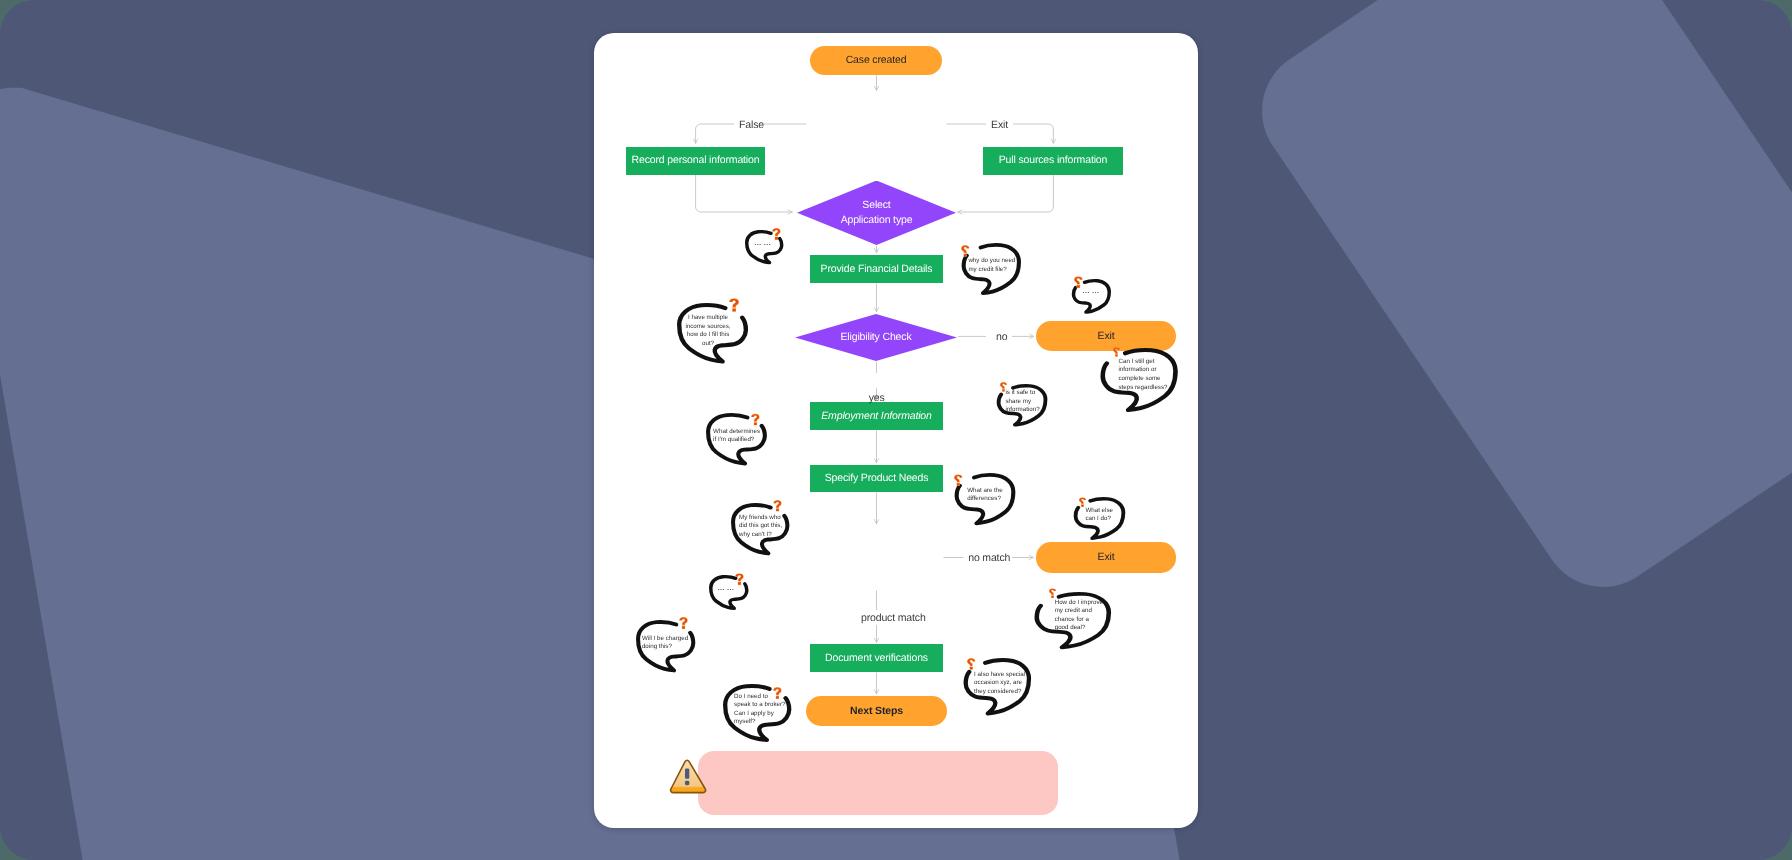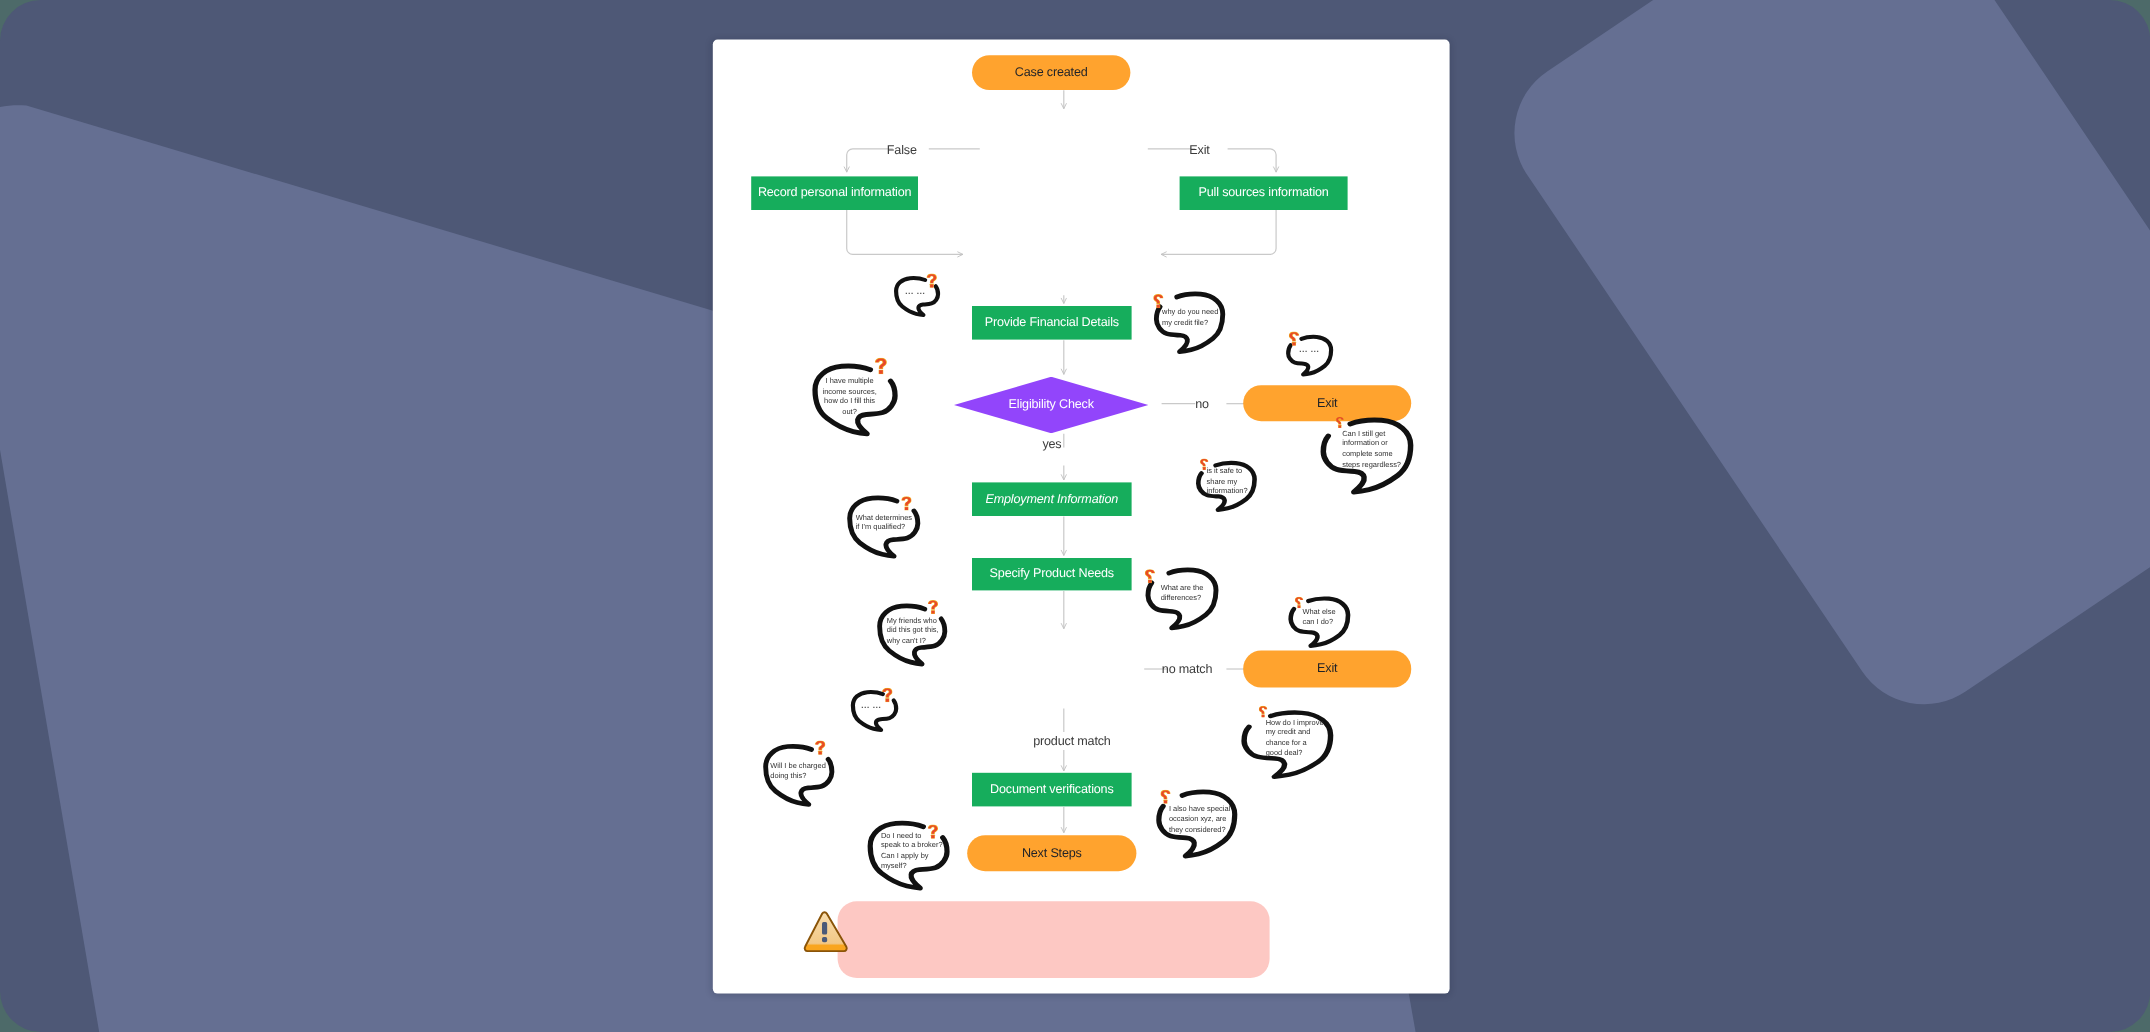--- a/index.html
+++ b/index.html
@@ -5,22 +5,22 @@
   html,body{margin:0;padding:0;}
   body{width:1792px;height:860px;overflow:hidden;background:#4d6a69;
        font-family:"Liberation Sans",sans-serif;
        -webkit-font-smoothing:antialiased;text-rendering:geometricPrecision;}
   *{-webkit-font-smoothing:antialiased;}
   #slide{position:absolute;left:0;top:0;width:1792px;height:860px;overflow:hidden;}
   #bgsvg{position:absolute;left:0;top:0;}
 
   
   #card{position:absolute;left:594px;top:33px;width:604px;height:795px;
-        background:#fff;border-radius:4px;overflow:hidden;
-        box-shadow:0 1px 6px rgba(20,24,40,0.22);padding-left:10px;}
+        background:#fff;border-radius:20px;overflow:hidden;
+        box-shadow:0 1px 6px rgba(20,24,40,0.22);}
 
   
   .node{position:absolute;display:flex;align-items:center;justify-content:center;
         text-align:center;line-height:14.8px;box-sizing:border-box;
         font-size:10.5px;letter-spacing:-0.15px;white-space:nowrap;}
   .n-start{background:#ffa32e;color:#1f2228;border-radius:15px;}
   .n-proc{background:#16ad5c;color:#fff;}
   .n-dec{color:#fff;}
   .n-dec .dlabel{position:relative;z-index:2;}
   .dshape{position:absolute;left:0;top:0;width:100%;height:100%;
@@ -111,20 +111,24 @@
 
 
     <div class="node n-proc" style="left:32px;top:113.5px;width:139px;height:28px;">
       <span>Record personal information</span>
       </div>
 
     <div class="node n-proc" style="left:389px;top:113.5px;width:140px;height:28px;">
       <span>Pull sources information</span>
       </div>
 
+    <div class="node n-dec" style="left:203px;top:147.5px;width:159px;height:64.5px;">
+      <div class="dshape"></div>
+      <span class="dlabel">Select<br>Application type</span>
+      </div>
 
     <div class="node n-proc" style="left:216px;top:222px;width:133px;height:28px;">
       <span>Provide Financial Details</span>
       </div>
 
     <div class="node n-dec" style="left:201px;top:281px;width:162px;height:47px;">
       <div class="dshape"></div>
       <span class="dlabel">Eligibility Check</span>
       </div>
 
@@ -142,28 +146,28 @@
 
 
     <div class="node n-start" style="left:442px;top:509px;width:140px;height:31px;">
       <span>Exit</span>
       </div>
 
     <div class="node n-proc" style="left:216px;top:611px;width:133px;height:28px;">
       <span>Document verifications</span>
       </div>
 
-    <div class="node n-start" style="left:212px;top:663px;width:141px;height:30px;">
+    <div class="node n-start" style="left:212px;top:663px;width:141px;height:30px;font-weight:bold;">
       <span>Next Steps</span>
       </div>
 
     <div class="edgelabel" style="left:145.0px;top:86.4px;">False</div>
     <div class="edgelabel" style="left:397.1px;top:85.8px;">Exit</div>
     <div class="edgelabel" style="left:402px;top:297.6px;">no</div>
-    <div class="edgelabel" style="left:274.7px;top:331px;">yes</div>
+    <div class="edgelabel" style="left:274.7px;top:359px;">yes</div>
     <div class="edgelabel" style="left:374.2px;top:519.2px;">no match</div>
     <div class="edgelabel" style="left:267px;top:578.9px;">product match</div>
 
     <div id="callout"></div>
     <svg id="warn-icon" width="38.2" height="35.3" viewBox="0 0 38.2 35.3">
       <defs>
         <linearGradient id="wg" x1="0" y1="0" x2="0" y2="1">
           <stop offset="0" stop-color="#f8ddae"></stop>
           <stop offset="0.80" stop-color="#f2c886"></stop>
           <stop offset="0.855" stop-color="#f9a51e"></stop>

